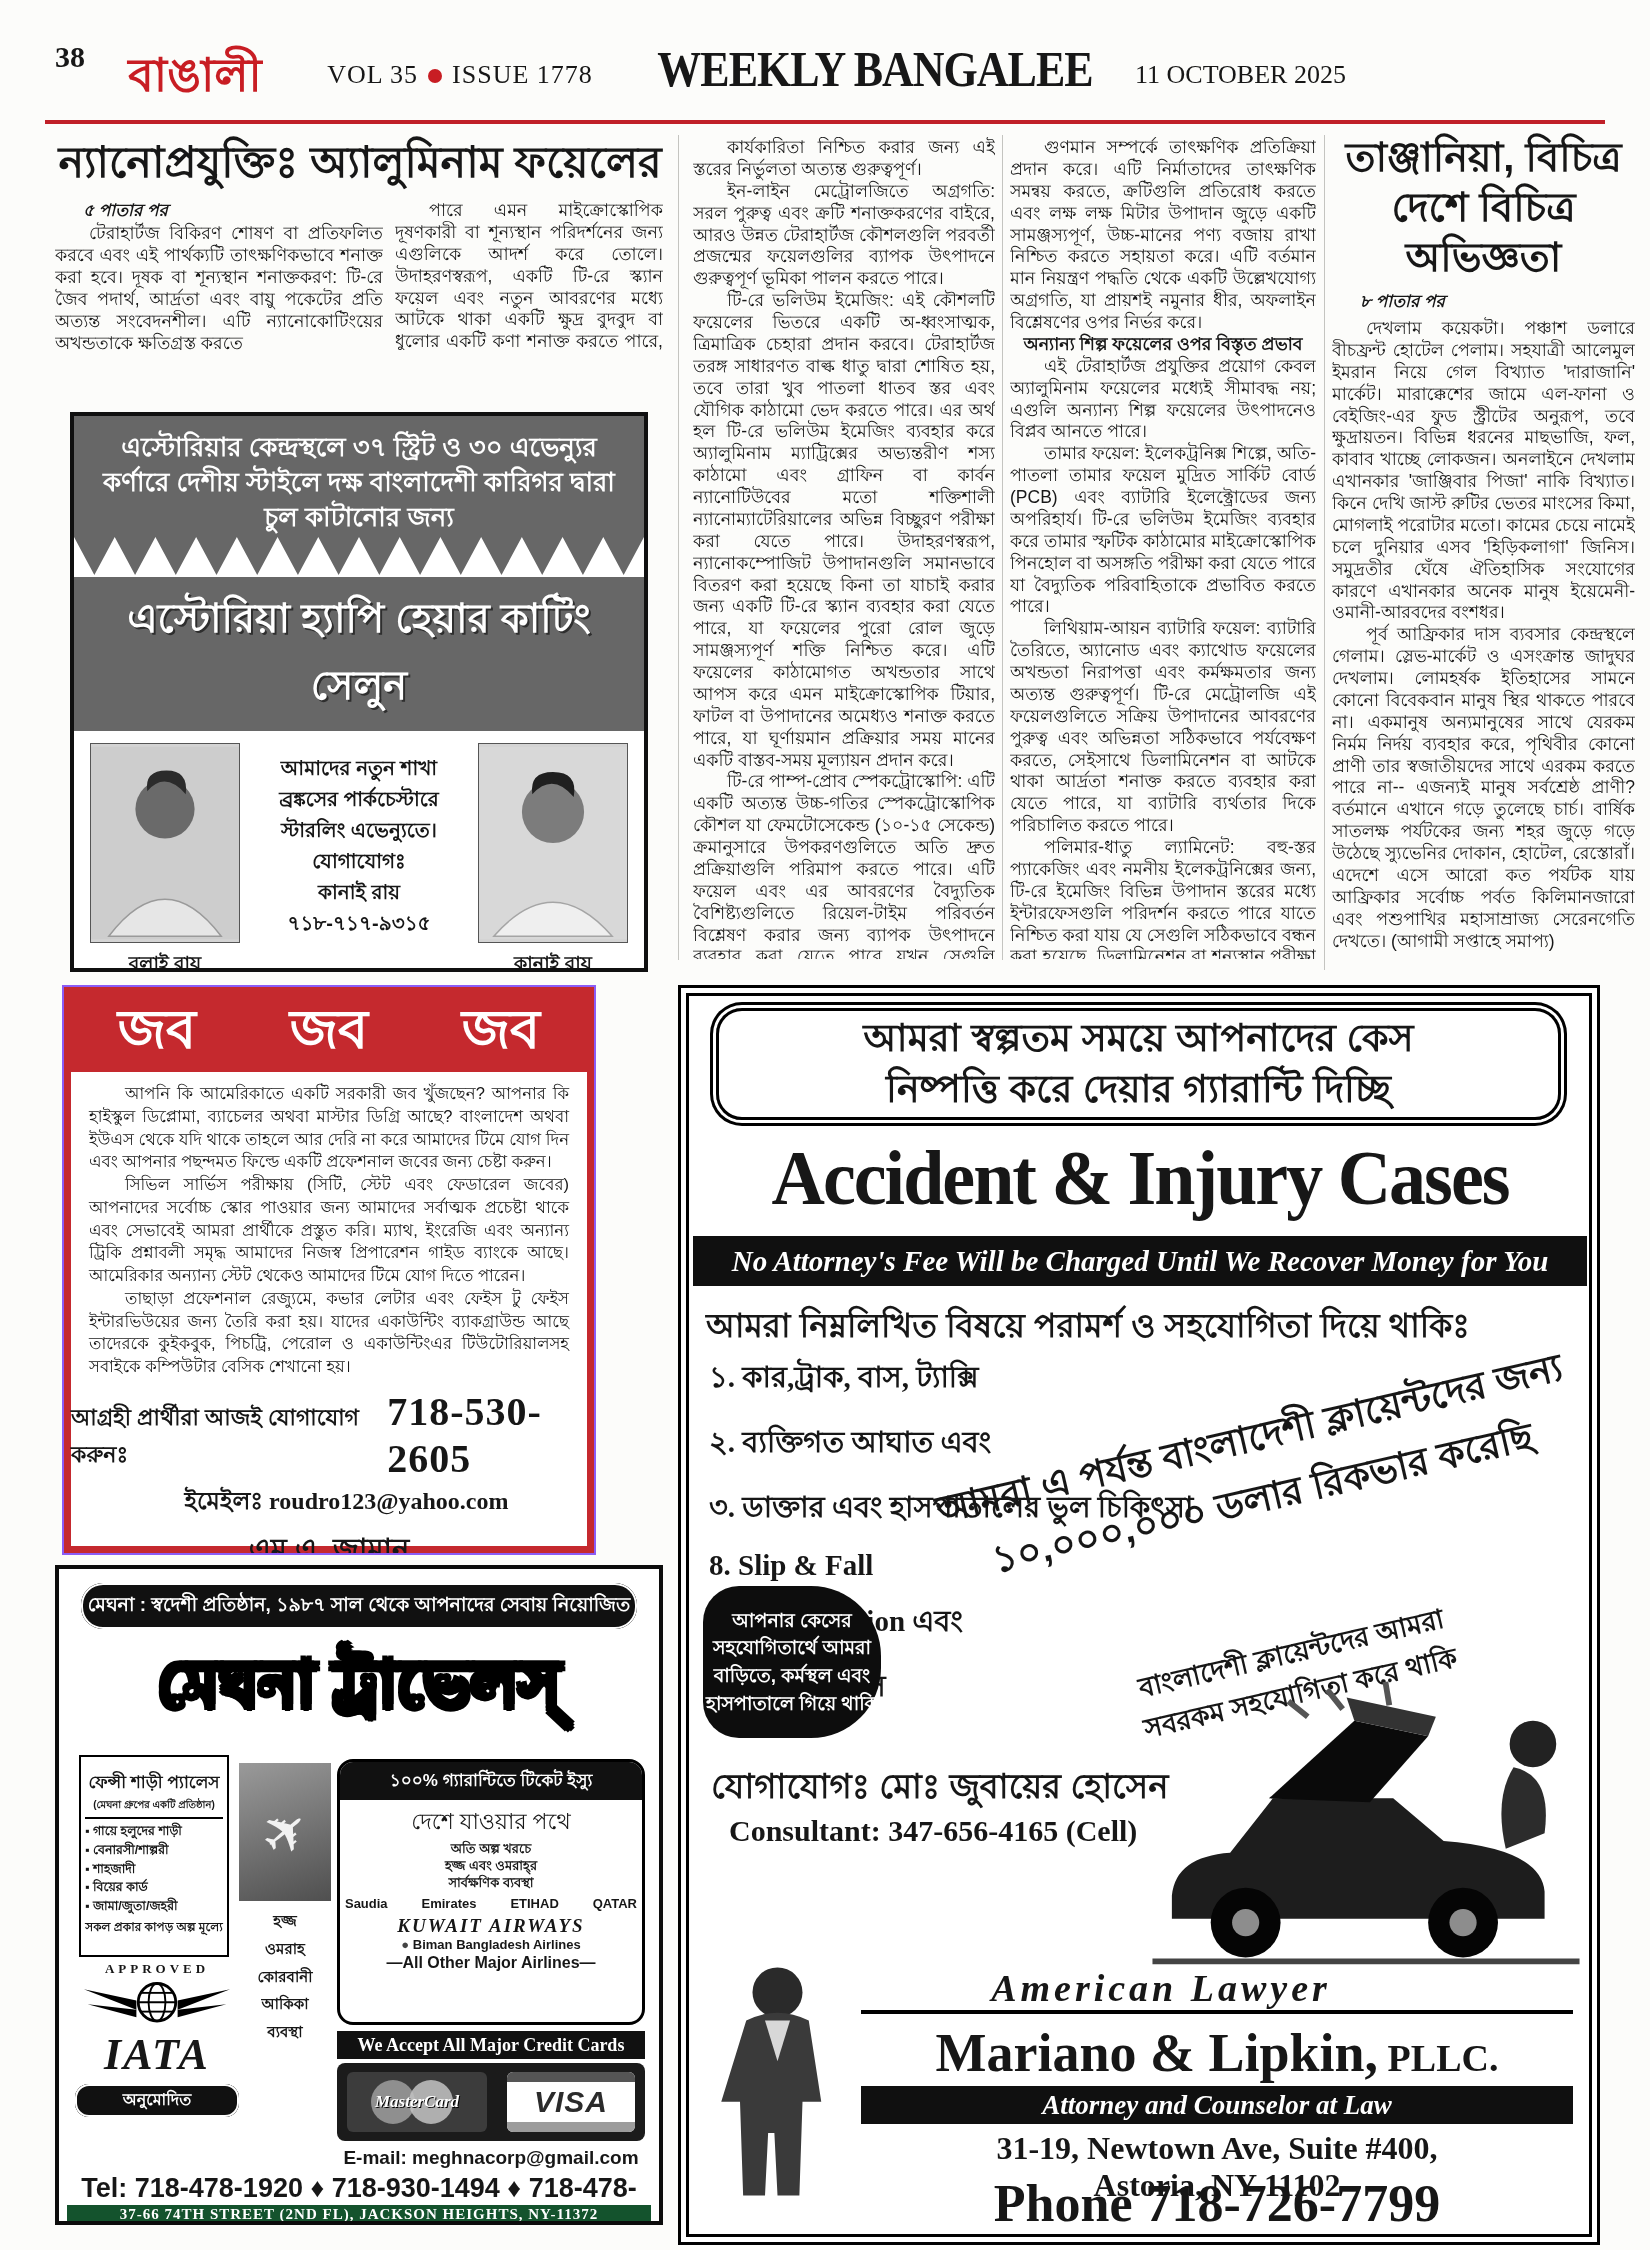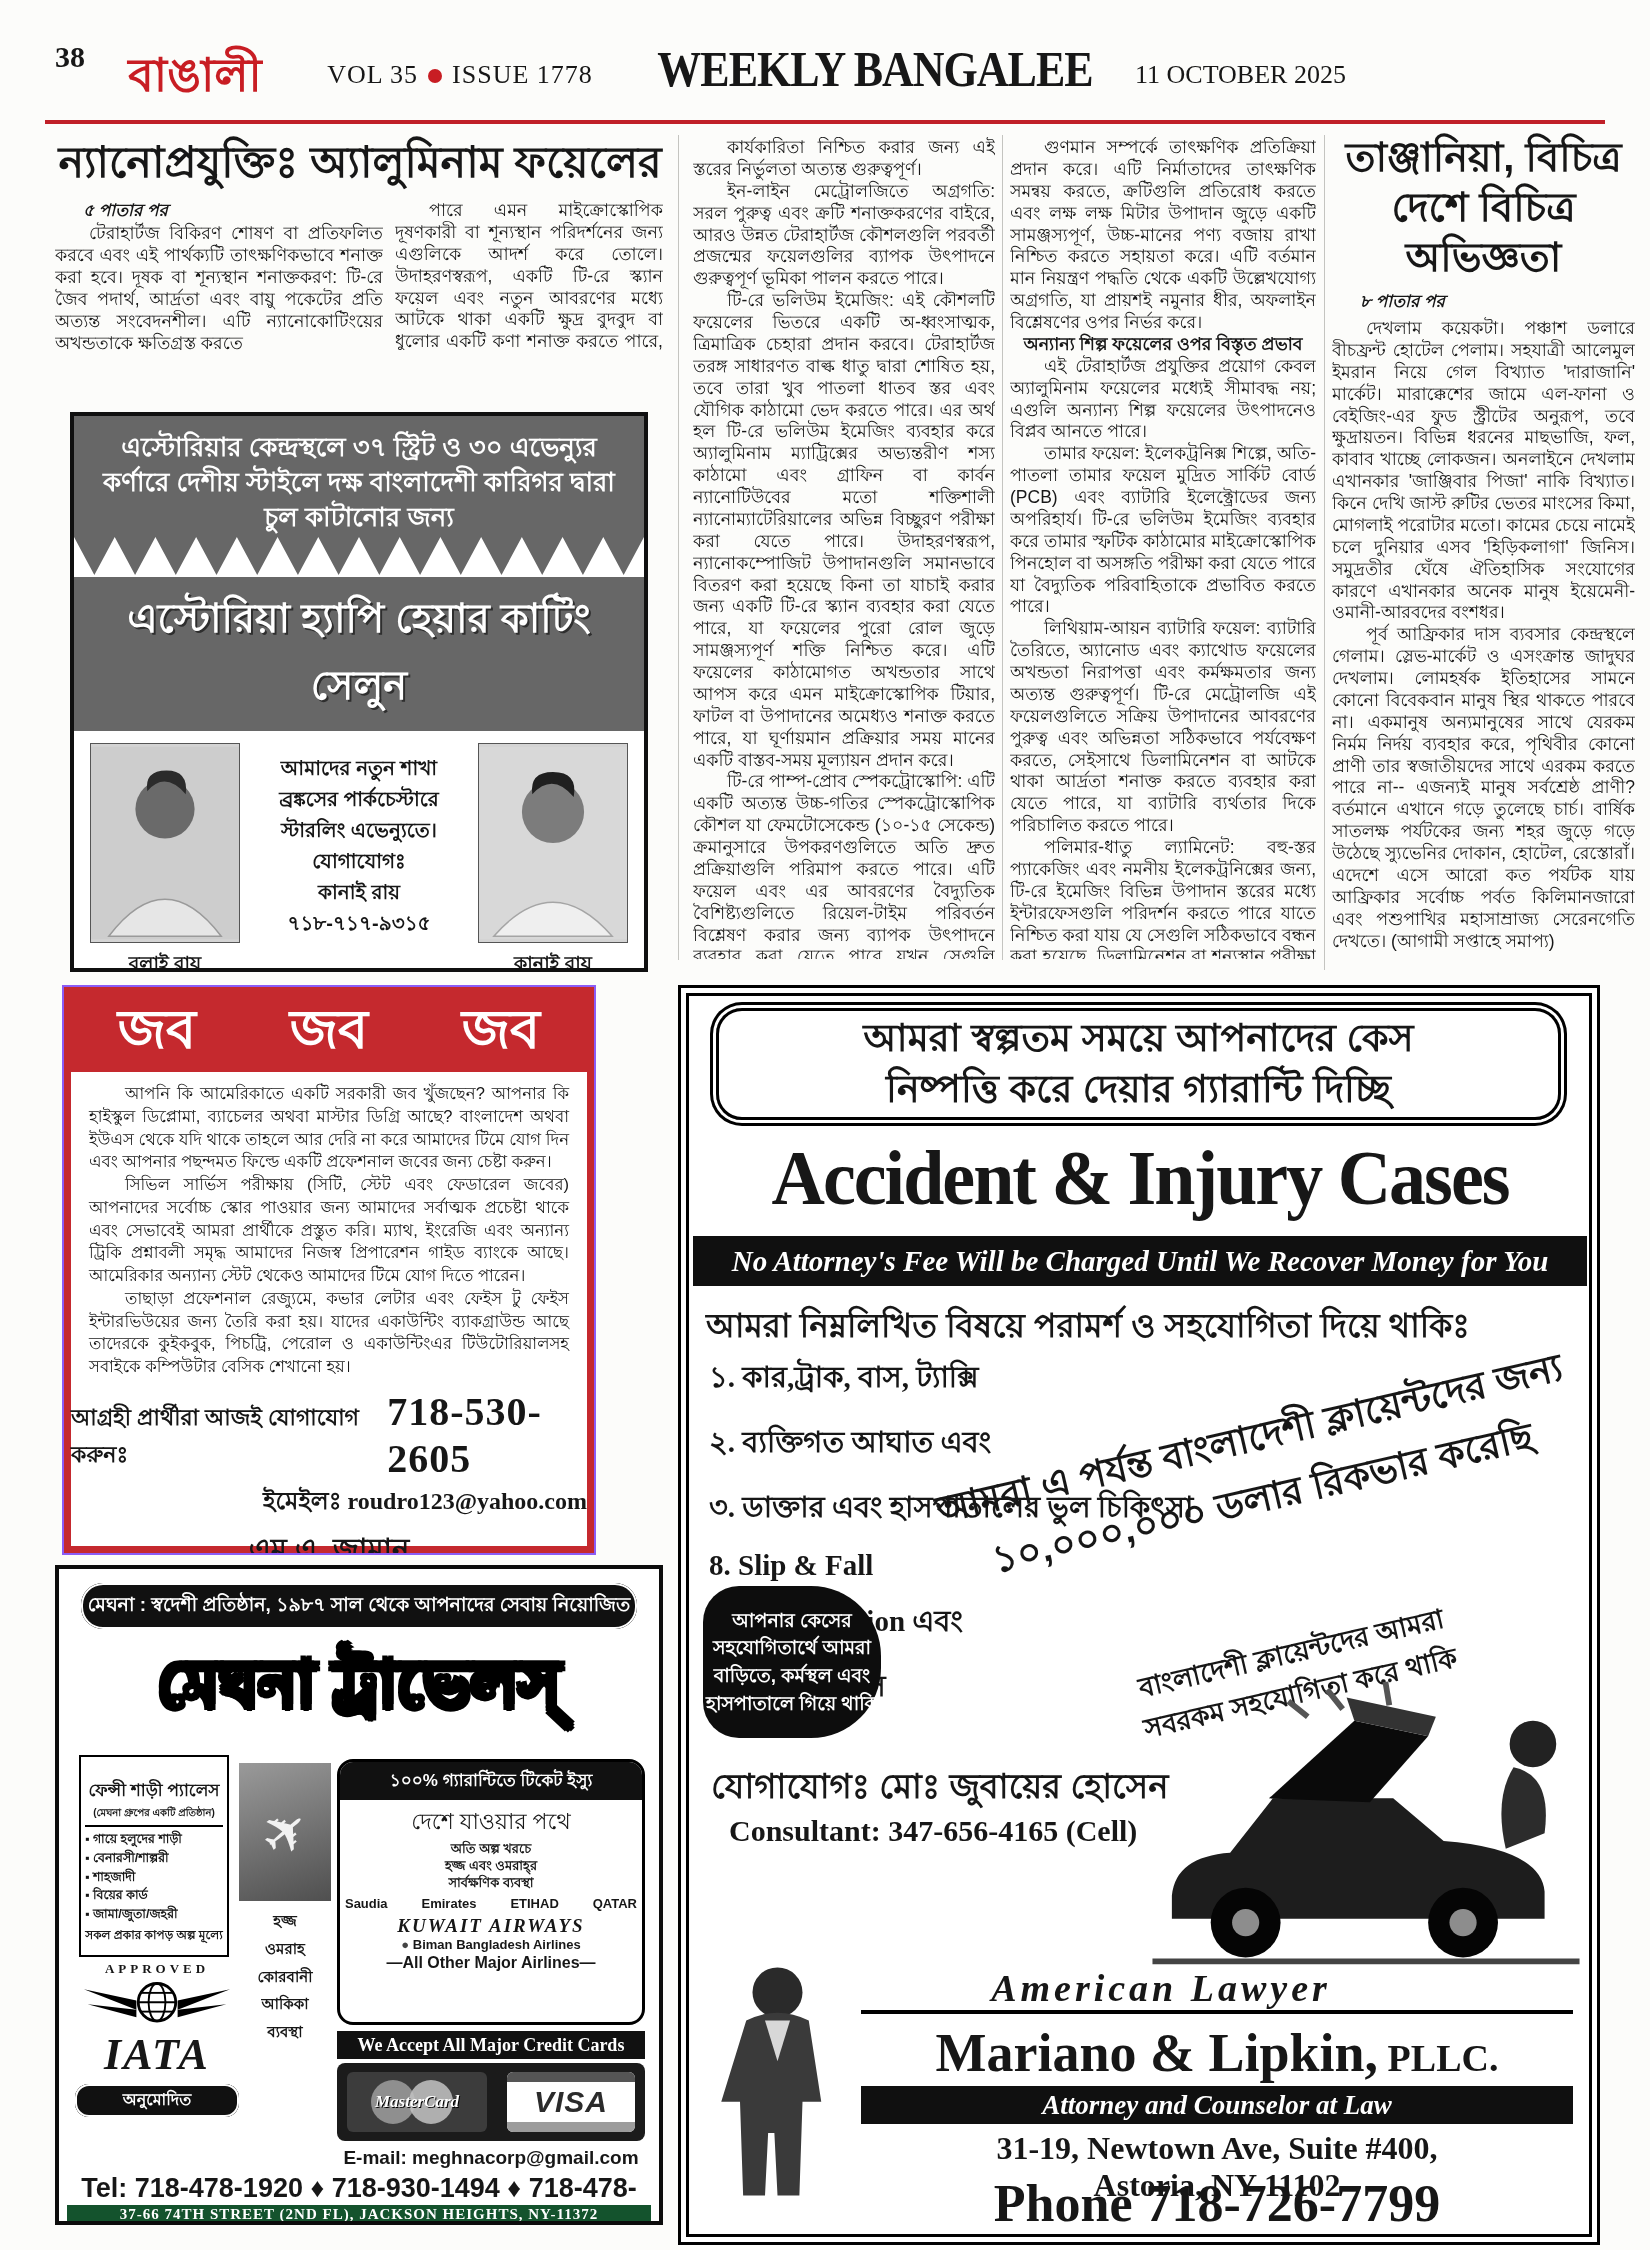--- a/index.html
+++ b/index.html
@@ -50,34 +50,34 @@
   .ad-job{position:absolute;left:62px;top:985px;width:534px;height:570px;box-sizing:border-box;
         border:2px solid #8b5cf6;outline:none;background:#fff;overflow:hidden;}
   .job-inner{border:7px solid #c5292e;height:100%;box-sizing:border-box;}
   .job-head{background:#c5292e;display:flex;justify-content:space-around;align-items:center;height:78px;}
   .job-head span{color:#fff;font-weight:900;font-size:54px;}
   .job-body{padding:10px 18px 0 18px;font-size:16.5px;line-height:1.38;text-align:justify;}
   .job-body p{margin:0;text-indent:36px;}
   .job-contact{display:flex;align-items:baseline;justify-content:center;gap:22px;margin-top:10px;}
   .job-contact .lbl{font-weight:800;font-size:22px;}
   .job-contact .tel{font:800 40px "Liberation Serif",serif;letter-spacing:1px;}
-  .job-email{text-align:right;font:800 24px "Liberation Serif",serif;margin-top:0px;padding-left:35px;}
+  .job-email{text-align:center;font:800 24px "Liberation Serif",serif;margin-top:0px;padding-left:35px;}
   .job-name{text-align:center;font-weight:800;font-size:29px;margin-top:4px;}
   .job-note{text-align:center;font-weight:800;font-size:18px;}
   
   .ad-meghna{position:absolute;left:55px;top:1565px;width:608px;height:660px;border:4px solid #0c0c0c;
         box-sizing:border-box;background:#fff;overflow:hidden;}
   .mg-banner{position:absolute;left:22px;top:14px;width:556px;height:46px;background:#111;color:#fff;
         border-radius:22px;font-weight:800;font-size:19px;display:flex;align-items:center;justify-content:center;
         box-shadow:inset 0 0 0 2px #fff,inset 0 0 0 4px #111;}
   .mg-title{position:absolute;left:10px;top:66px;width:580px;text-align:center;font-weight:900;font-size:64px;
         color:#fff;-webkit-text-stroke:4px #000;
         text-shadow:3px 3px 0 #000,-3px -3px 0 #000,3px -3px 0 #000,-3px 3px 0 #000,0 4px 0 #000;}
   .mg-sharee{position:absolute;left:20px;top:186px;width:150px;height:202px;border:2px solid #000;
-        box-sizing:border-box;text-align:center;padding:20px 4px;overflow:hidden;}
+        box-sizing:border-box;text-align:center;padding:12px 4px;overflow:hidden;}
   .mg-sharee h4{margin:0;font-size:17px;font-weight:900;}
   .mg-sharee .sub{font-size:10px;font-weight:700;border-bottom:2px solid #000;padding-bottom:3px;margin-bottom:3px;}
   .mg-sharee ul{list-style:none;margin:0;padding:0;text-align:left;}
   .mg-sharee li{font-size:12.5px;font-weight:800;line-height:1.5;}
   .mg-sharee li:before{content:"▪ ";}
   .mg-sharee .foot{font-size:12px;font-weight:800;margin-top:2px;}
   .mg-plane{position:absolute;left:180px;top:194px;width:92px;height:138px;
         background:linear-gradient(160deg,#9a9a9a,#4f4f4f);display:flex;align-items:center;justify-content:center;}
   .mg-plane span{color:#f2f2f2;font-size:56px;transform:rotate(-40deg);}
   .mg-services{position:absolute;left:180px;top:338px;width:92px;text-align:center;font-weight:900;

